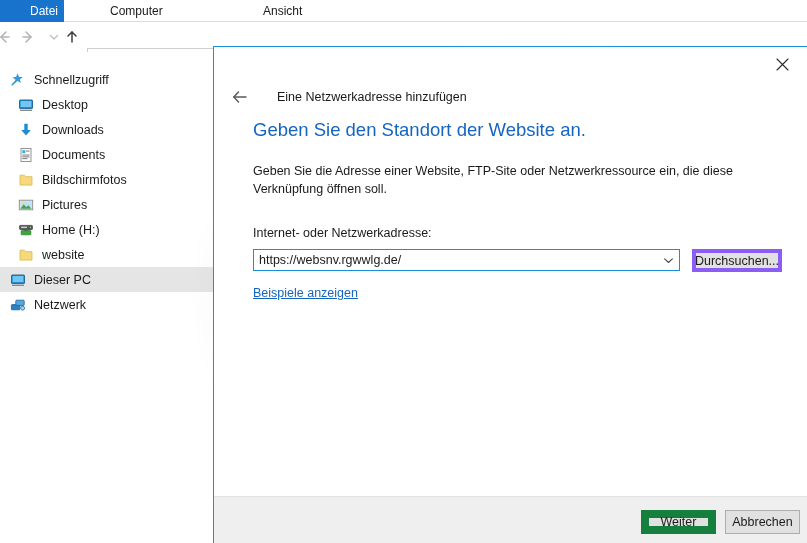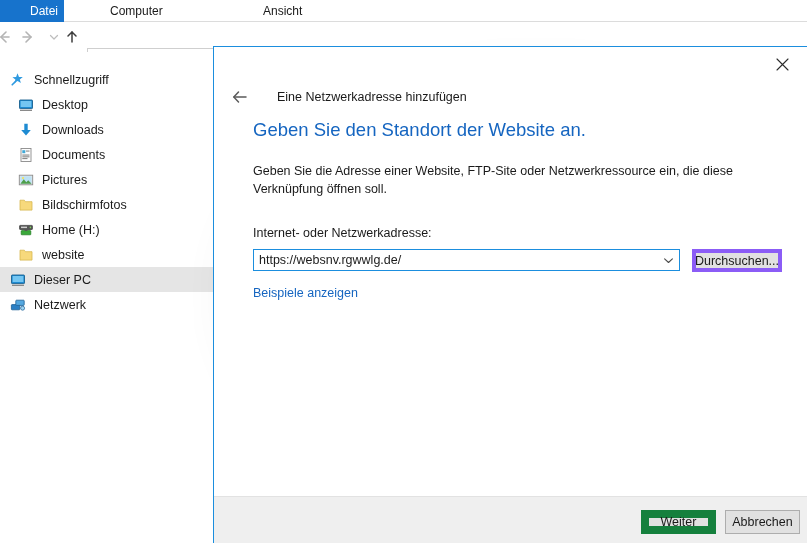--- a/index.html
+++ b/index.html
@@ -250,20 +250,21 @@
     display: flex; align-items: center; justify-content: center;
     font-family: "Liberation Sans", sans-serif;
     cursor: default;
   }
   .ex-link {
     display: inline-block;
     margin-left: 39px;
     margin-top: 14px;
     font-size: 12.5px;
     color: #1565c0;
+    text-decoration: underline;
     cursor: pointer;
   }
 
   .dlg-footer {
     position: absolute;
     left: 0; bottom: 0;
     width: 100%; height: 50px;
     background: #efefef;
     border-top: 1px solid #e2e2e2;
     display: flex;
@@ -376,34 +377,34 @@
           <rect x="8" y="3.6" width="3.5" height="0.9" fill="#6f6f6f"></rect>
           <rect x="4.3" y="7.6" width="7.2" height="0.9" fill="#6f6f6f"></rect>
           <rect x="4.3" y="9.4" width="7.2" height="0.9" fill="#6f6f6f"></rect>
           <rect x="4.3" y="11.2" width="5.2" height="0.9" fill="#6f6f6f"></rect>
         </svg>
         <span>Documents</span>
       </div>
 
       <div class="tree-item indent">
         <svg class="tree-ico" viewBox="0 0 16 16">
+          <path d="M2 3.2 h4.3 l1.2 1.5 H14 v8.4 H2 z" fill="#f7d97c" stroke="#d9b council" stroke-width="0"></path>
+          <path d="M2 3.2 h4.3 l1.2 1.5 H14 v8.4 H2 z" fill="none" stroke="#d8b84f" stroke-width="0.8"></path>
+        </svg>
+        <span>Bildschirmfotos</span>
+      </div>
+
+      <div class="tree-item indent">
+        <svg class="tree-ico" viewBox="0 0 16 16">
           <rect x="1.3" y="3.2" width="13.4" height="9.6" fill="#e9e9e9" stroke="#8a8a8a" stroke-width="0.9"></rect>
           <rect x="2.4" y="4.3" width="11.2" height="7.4" fill="#bde2f5"></rect>
           <path d="M2.4 11.7 L5.8 7.2 L8.3 10.2 L10.2 8.2 L13.6 11.7 z" fill="#4f9e4a"></path>
           <circle cx="5" cy="6.1" r="1.05" fill="#f5e05a"></circle>
         </svg>
         <span>Pictures</span>
-      </div>
-
-      <div class="tree-item indent">
-        <svg class="tree-ico" viewBox="0 0 16 16">
-          <path d="M2 3.2 h4.3 l1.2 1.5 H14 v8.4 H2 z" fill="#f7d97c" stroke="#d9b council" stroke-width="0"></path>
-          <path d="M2 3.2 h4.3 l1.2 1.5 H14 v8.4 H2 z" fill="none" stroke="#d8b84f" stroke-width="0.8"></path>
-        </svg>
-        <span>Bildschirmfotos</span>
       </div>
 
       <div class="tree-item indent">
         <svg class="tree-ico" viewBox="0 0 16 16">
           <rect x="1.6" y="3.4" width="12.8" height="4.1" rx="0.6" fill="#555" stroke="#333" stroke-width="0.7"></rect>
           <rect x="3" y="4.6" width="6" height="1.5" fill="#cfcfcf"></rect>
           <circle cx="12.4" cy="5.4" r="0.8" fill="#7ed957"></circle>
           <rect x="3.2" y="8.6" width="9.6" height="4.2" rx="0.6" fill="#3aa93a" stroke="#207a20" stroke-width="0.7"></rect>
           <rect x="6.6" y="7.4" width="2.8" height="1.5" fill="#555"></rect>
         </svg>

